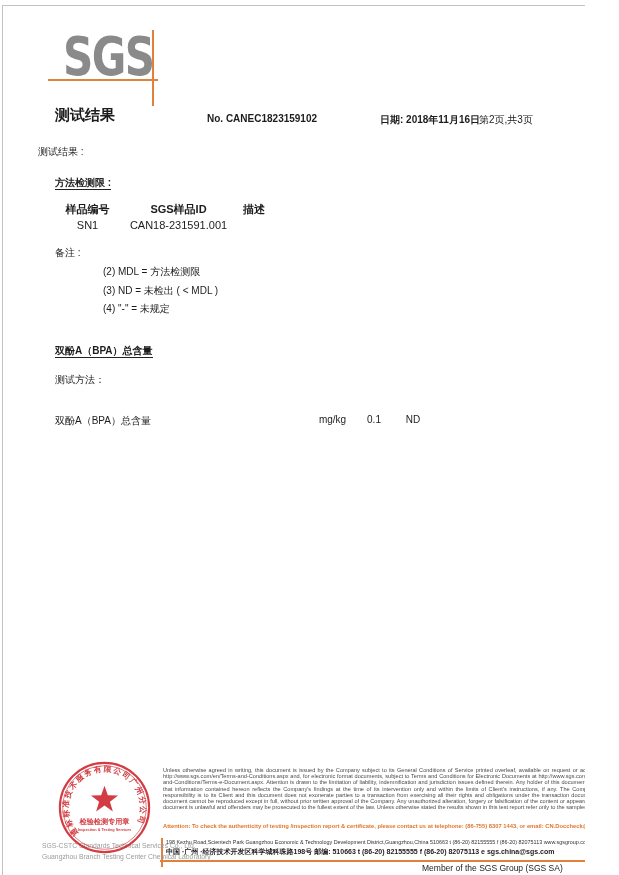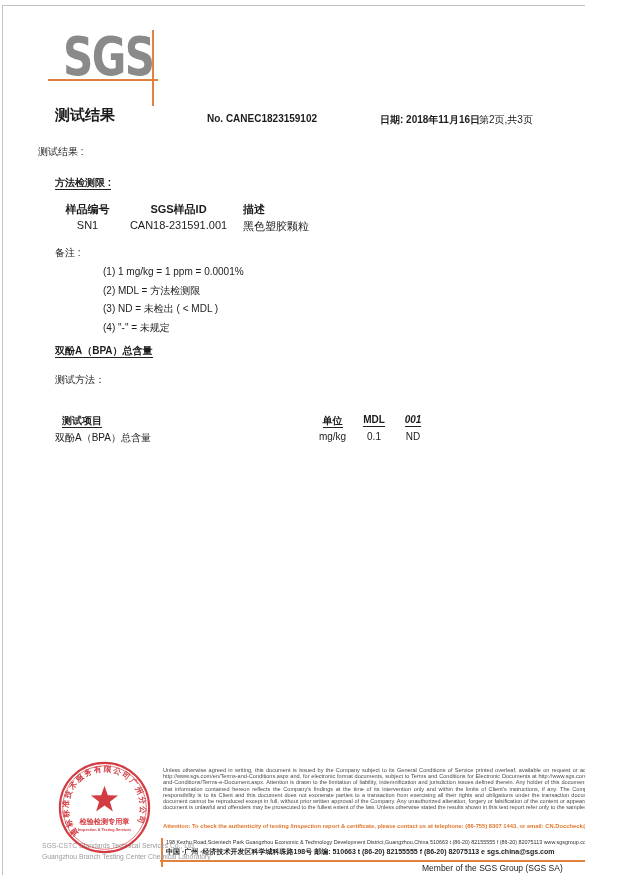--- a/index.html
+++ b/index.html
@@ -92,42 +92,34 @@
 
   <div class="sample-table">
     <div class="st-row st-head">
       <span class="st-c1">样品编号</span>
       <span class="st-c2">SGS样品ID</span>
       <span class="st-c3">描述</span>
     </div>
     <div class="st-row">
       <span class="st-c1">SN1</span>
       <span class="st-c2">CAN18-231591.001</span>
-      <span class="st-c3">黑色塑胶颗粒</span>
     </div>
   </div>
 
   <div class="lbl" style="left:55px; top:246px;">备注 :</div>
   <div class="remarks">
-    <div>(1) 1 mg/kg = 1 ppm = 0.0001%</div>
     <div>(2) MDL = 方法检测限</div>
     <div>(3) ND = 未检出 ( &lt; MDL )</div>
     <div>(4) "-" = 未规定</div>
   </div>
 
   <div class="bpa-heading"><span class="u b">双酚A（BPA）总含量</span></div>
   <div class="method-label">测试方法：</div>
 
   <div class="result-table">
-    <div class="rt-row rt-head">
-      <span class="rt-c1"><span class="u">测试项目</span></span>
-      <span class="rt-c2"><span class="u">单位</span></span>
-      <span class="rt-c3"><span class="u">MDL</span></span>
-      <span class="rt-c4"><span class="u">001</span></span>
-    </div>
     <div class="rt-row rt-body">
       <span class="rt-c1">双酚A（BPA）总含量</span>
       <span class="rt-c2">mg/kg</span>
       <span class="rt-c3">0.1</span>
       <span class="rt-c4">ND</span>
     </div>
   </div>
 
   <div class="company-lines">
     <div>SGS-CSTC Standards Technical Services Co., Ltd.</div>

